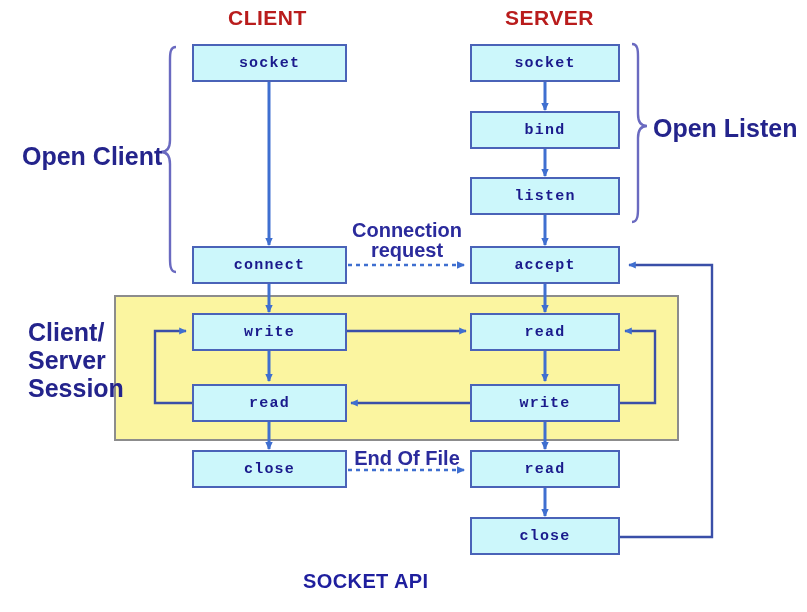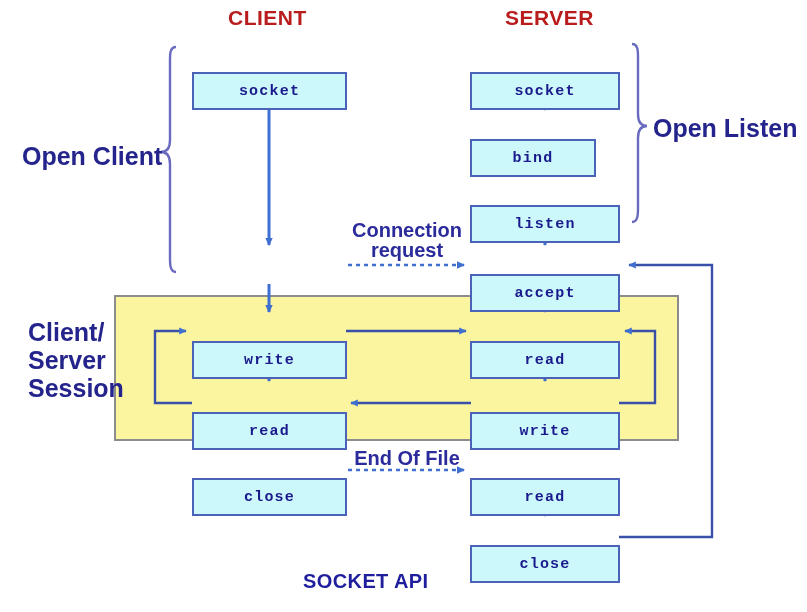--- a/index.html
+++ b/index.html
@@ -67,21 +67,20 @@
     background: #ccf7fb;
     border: 2px solid #4a63b8;
     display: flex;
     align-items: center;
     justify-content: center;
     font-family: "Liberation Mono", monospace;
     font-weight: bold;
     font-size: 15px;
     color: #1a1a8c;
     letter-spacing: 1.2px;
-    margin-top: 28px;
   }
 </style>
 </head>
 <body>
 
 <div id="canvas">
 
   <svg id="diagram-svg" viewBox="0 0 807 612" xmlns="http://www.w3.org/2000/svg">
     <defs>
       <marker id="ah" markerWidth="9" markerHeight="9" refX="7.4" refY="4.5" orient="auto" markerUnits="userSpaceOnUse">
@@ -142,26 +141,27 @@
 
   <div class="bracket-label" style="left:28px; top:318px;">Client/</div>
   <div class="bracket-label" style="left:28px; top:346px;">Server</div>
   <div class="bracket-label" style="left:28px; top:374px;">Session</div>
 
   <div class="edge-label" style="left:352px; top:219px; width:110px;">Connection</div>
   <div class="edge-label" style="left:352px; top:239px; width:110px;">request</div>
   <div class="edge-label" style="left:351px; top:447px; width:112px;">End Of File</div>
 
   <div class="node" style="left:192px; top:44px; width:155px; height:38px;">socket</div>
+  <div class="node" style="left:192px; top:246px; width:155px; height:38px;">connect</div>
   <div class="node" style="left:192px; top:313px; width:155px; height:38px;">write</div>
   <div class="node" style="left:192px; top:384px; width:155px; height:38px;">read</div>
   <div class="node" style="left:192px; top:450px; width:155px; height:38px;">close</div>
 
   <div class="node" style="left:470px; top:44px; width:150px; height:38px;">socket</div>
-  <div class="node" style="left:470px; top:111px; width:126px; height:38px;">bind</div>
+  <div class="node" style="left:470px; top:111px; width:150px; height:38px;">bind</div>
   <div class="node" style="left:470px; top:246px; width:150px; height:38px;">accept</div>
   <div class="node" style="left:470px; top:177px; width:150px; height:38px;">listen</div>
   <div class="node" style="left:470px; top:313px; width:150px; height:38px;">read</div>
   <div class="node" style="left:470px; top:384px; width:150px; height:38px;">write</div>
   <div class="node" style="left:470px; top:450px; width:150px; height:38px;">read</div>
   <div class="node" style="left:470px; top:517px; width:150px; height:38px;">close</div>
 
   <div class="bottom-title" style="left:303px; top:570px;">SOCKET API</div>
 
 </div>

